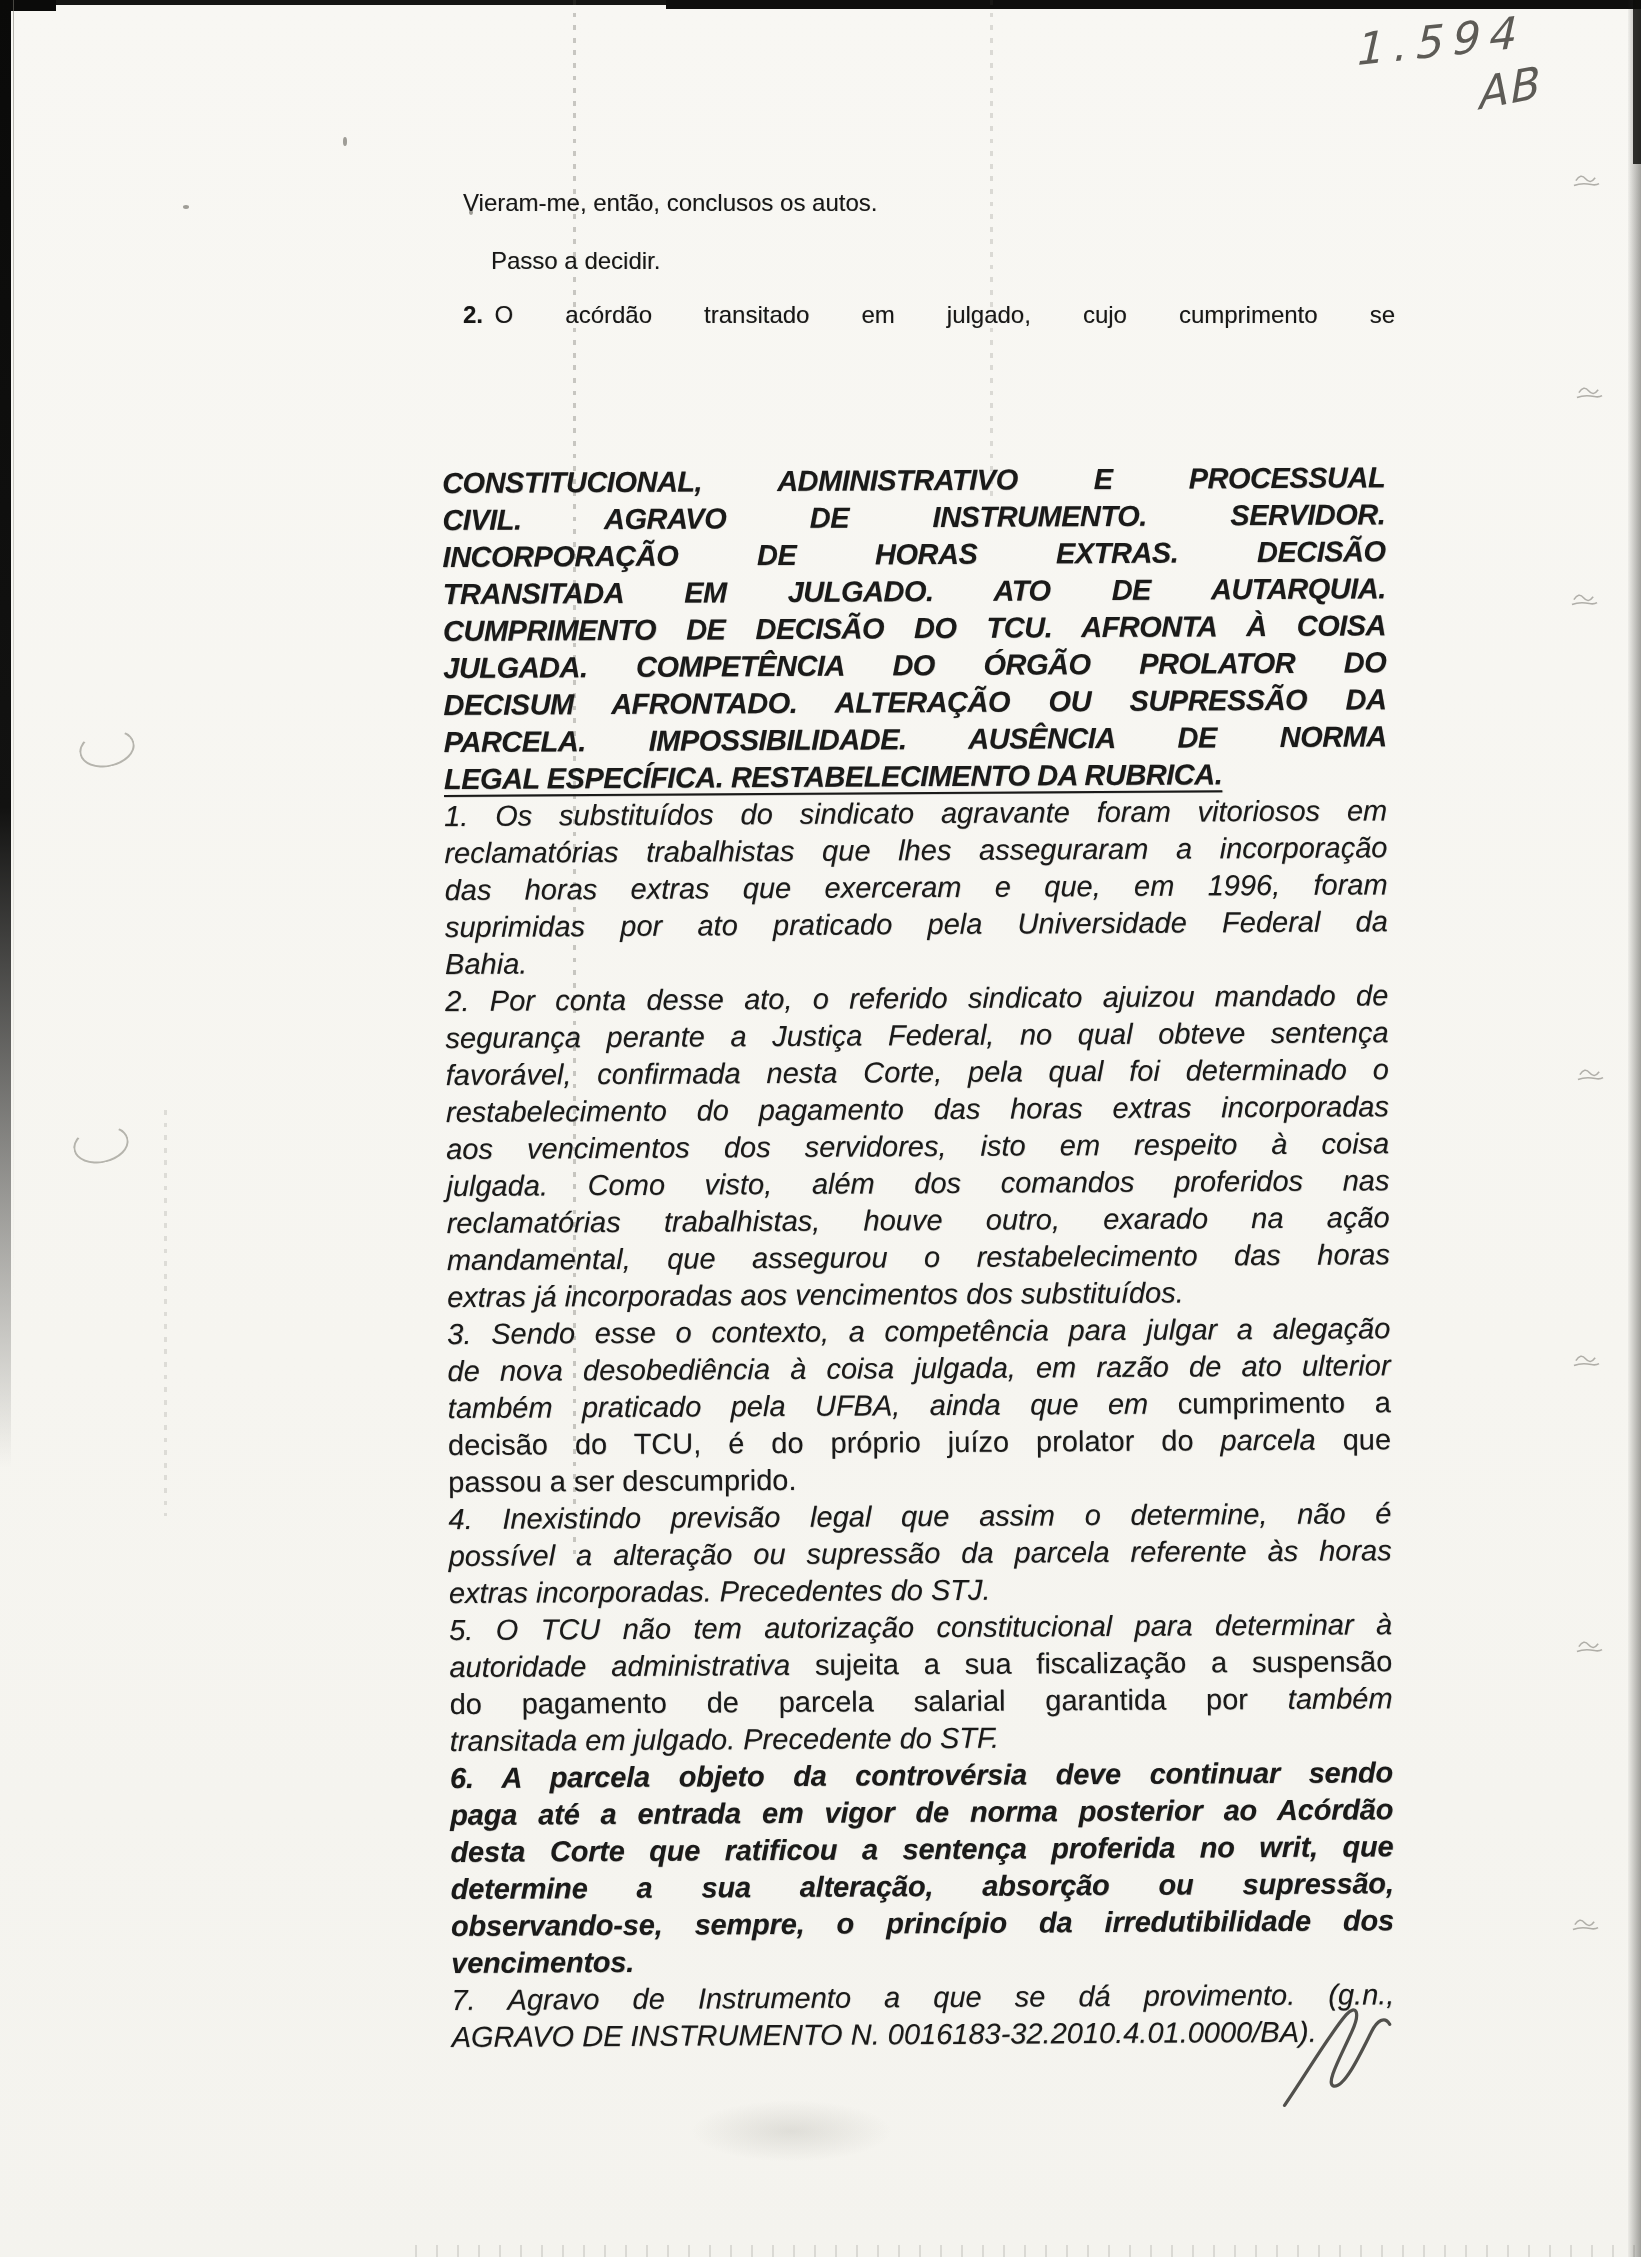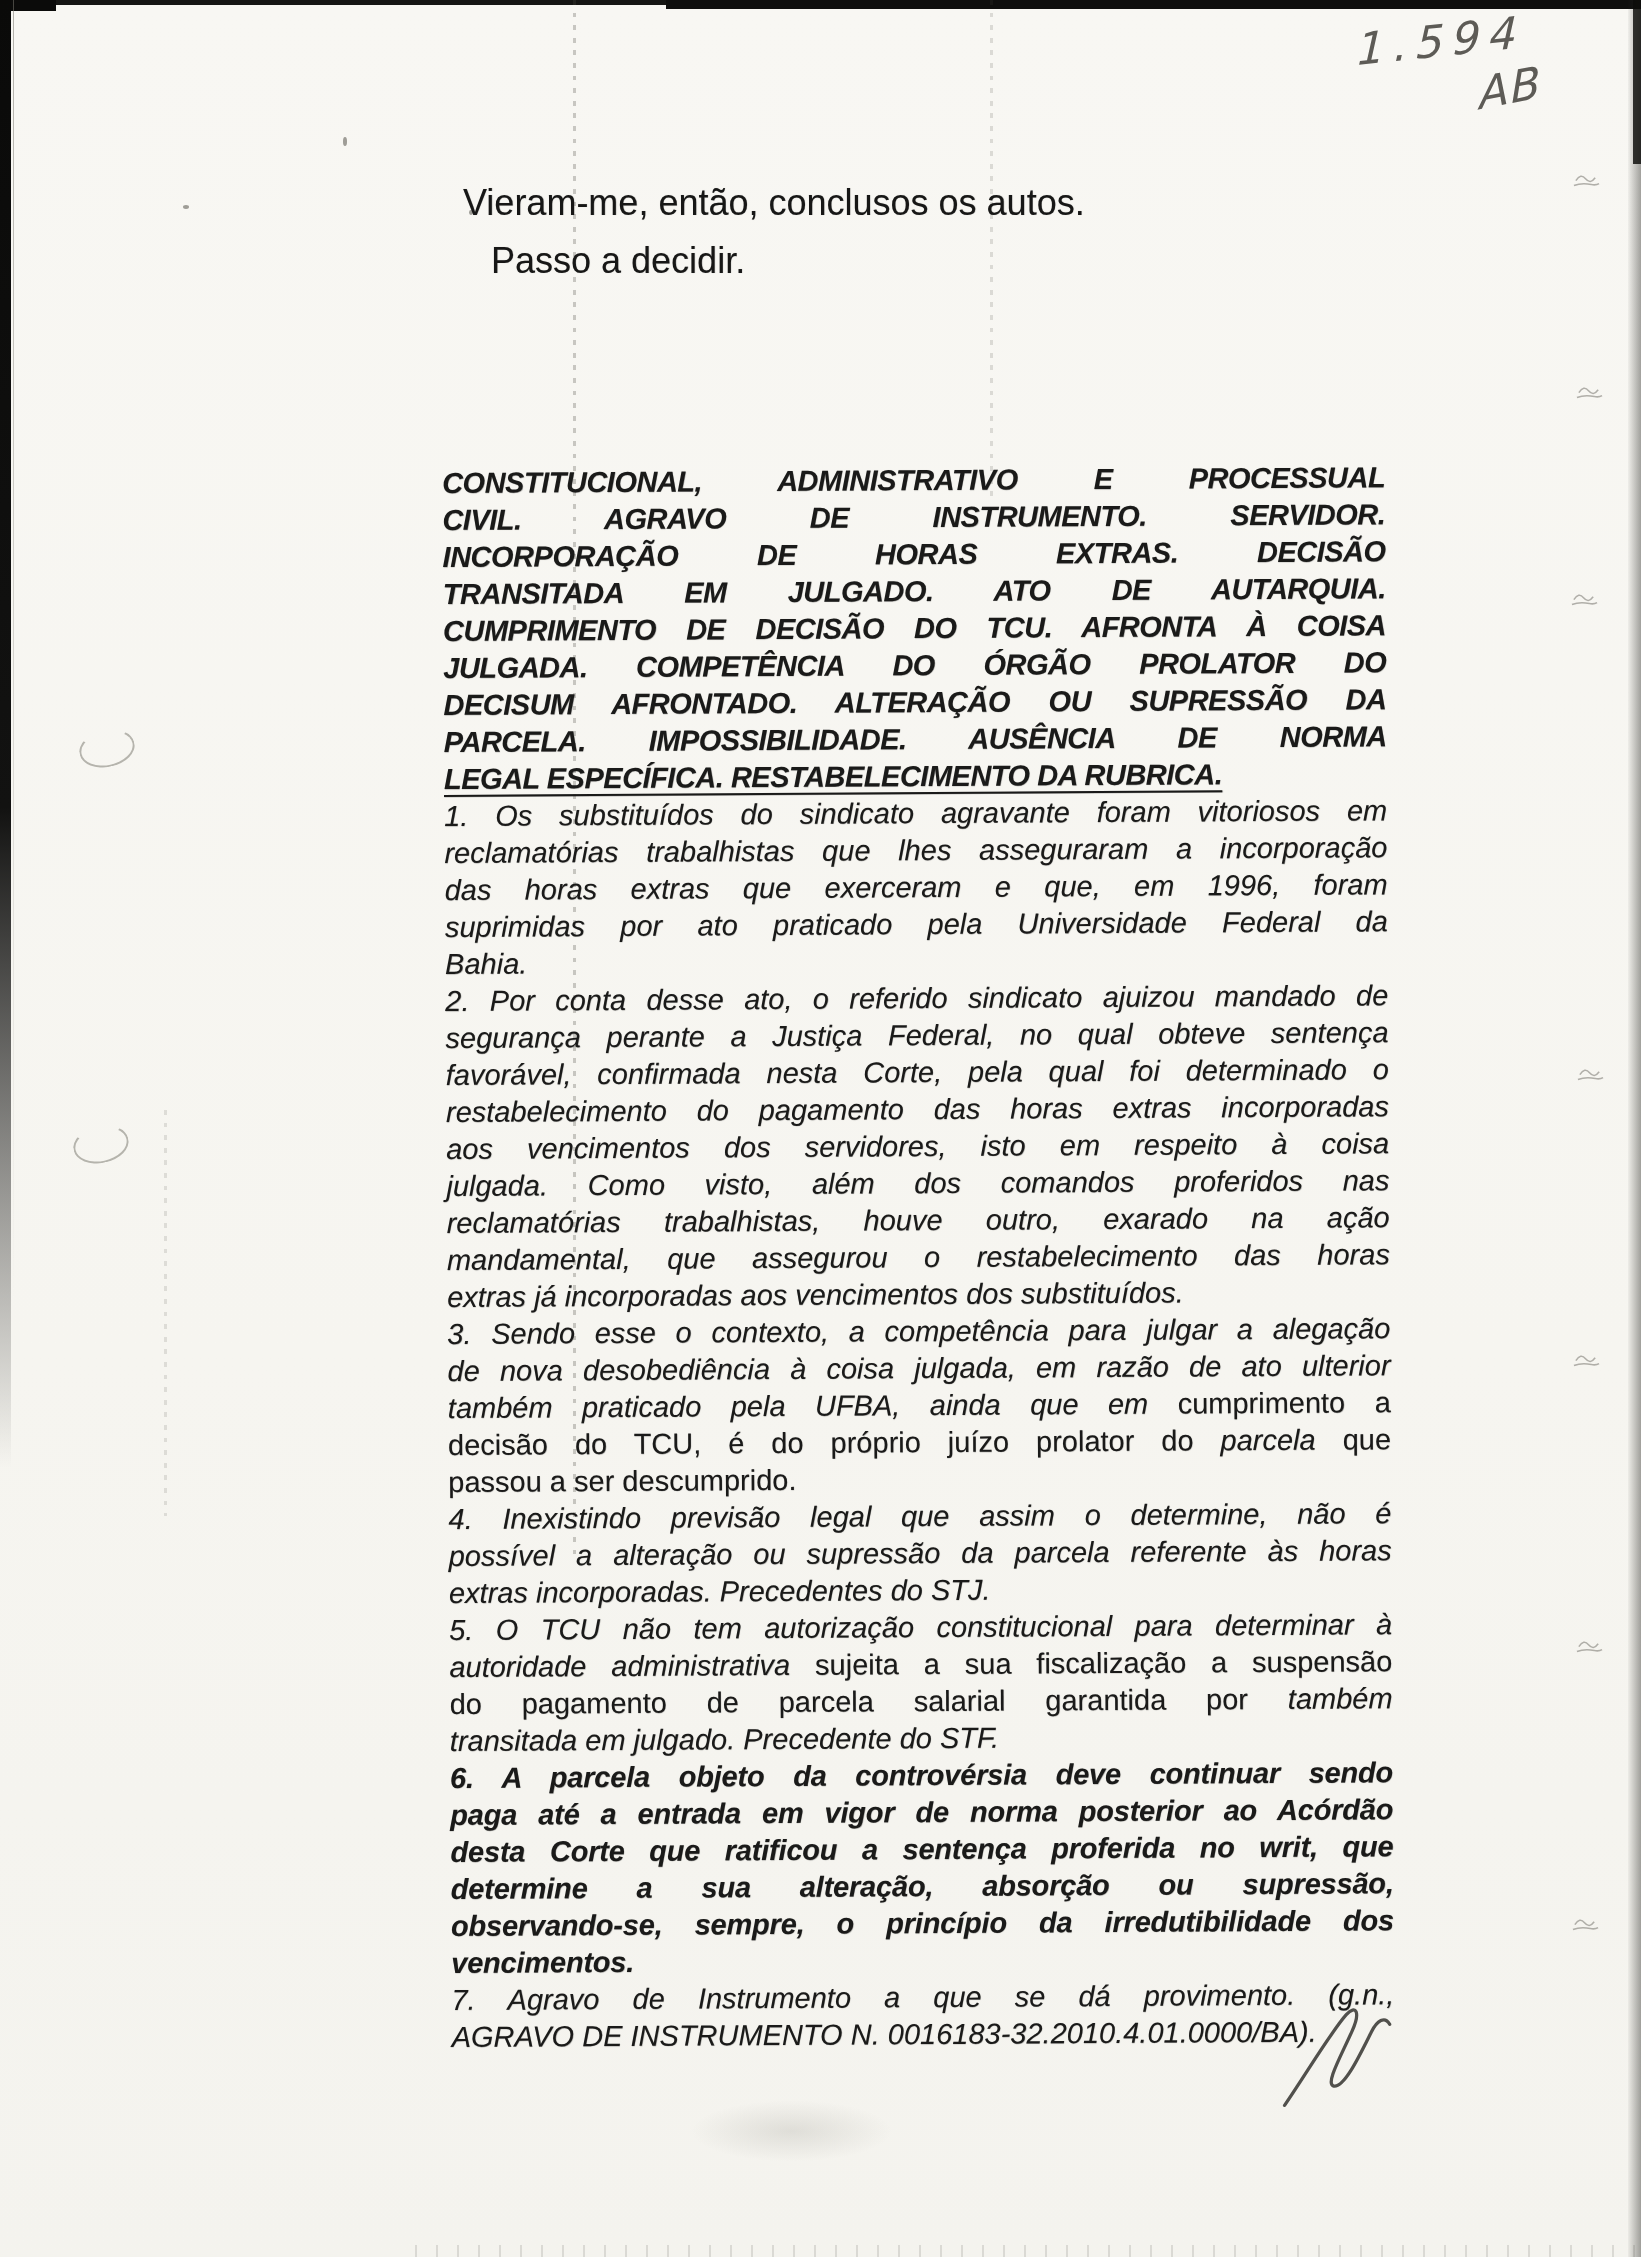--- a/index.html
+++ b/index.html
@@ -5,21 +5,21 @@
   html,body { margin:0; padding:0; background:#d9d9d6; }
   .page {
     position:relative; width:1641px; height:2257px; margin:0 auto;
     background:linear-gradient(180deg,#f8f7f3 0%,#f6f5f0 60%,#f4f3ee 100%);
     overflow:hidden;
     font-family:"Liberation Sans", sans-serif;
   }
 
   
   .bodyline {
-    position:absolute; font-size:36px; color:#171716; line-height:39px;
+    position:absolute; font-size:24px; color:#171716; line-height:39px;
     text-shadow:0.3px 0.4px 0.7px rgba(25,25,25,0.35);
     white-space:nowrap;
   }
   #p3l1 { width:932px; text-align:justify; text-align-last:justify; white-space:normal; }
   .pnum { font-weight:700; margin-right:11.6px; }
 
   .ementa {
     position:absolute; left:442px; top:465px; width:943px;
     transform:rotate(-0.35deg); transform-origin:left top;
   }
@@ -127,20 +127,23 @@
   <div class="hw" id="hw-initials">AB</div>
 
   <div class="rubric">
     <svg width="135" height="126" viewBox="0 0 140 130">
       <path d="M12 112 C34 80 60 36 76 18 C86 7 91 15 82 35 C70 62 54 90 63 92 C74 94 90 60 102 36 C108 24 116 19 121 28" fill="none" stroke="#34332f" stroke-width="3.4" stroke-linecap="round" opacity="0.85"></path>
     </svg>
   </div>
 
   <div class="bodyline" id="p1" style="left:463px; top:183px;">Vieram-me, então, conclusos os autos.</div>
   <div class="bodyline" id="p2" style="left:491px; top:241px;">Passo a decidir.</div>
+  <div class="bodyline" id="p3l1" style="left:463px; top:295px;">
+    <span class="pnum">2.</span><span>O acórdão transitado em julgado, cujo cumprimento se</span>
+  </div>
 
   <div class="ementa" id="ementa">
       <div class="eline h just">CONSTITUCIONAL, ADMINISTRATIVO E PROCESSUAL</div>
       <div class="eline h just">CIVIL. AGRAVO DE INSTRUMENTO. SERVIDOR.</div>
       <div class="eline h just">INCORPORAÇÃO DE HORAS EXTRAS. DECISÃO</div>
       <div class="eline h just">TRANSITADA EM JULGADO. ATO DE AUTARQUIA.</div>
       <div class="eline h just">CUMPRIMENTO DE DECISÃO DO TCU. AFRONTA À COISA</div>
       <div class="eline h just">JULGADA. COMPETÊNCIA DO ÓRGÃO PROLATOR DO</div>
       <div class="eline h just">DECISUM AFRONTADO. ALTERAÇÃO OU SUPRESSÃO DA</div>
       <div class="eline h just">PARCELA. IMPOSSIBILIDADE. AUSÊNCIA DE NORMA</div>

